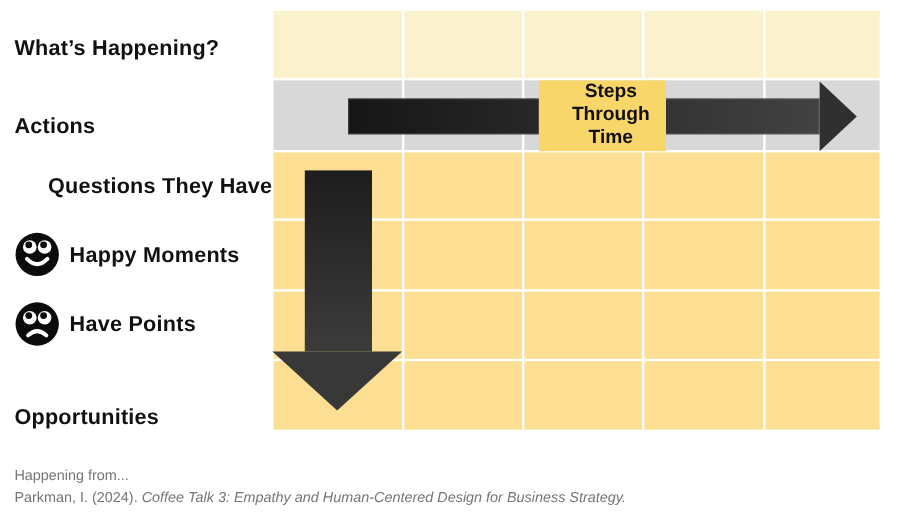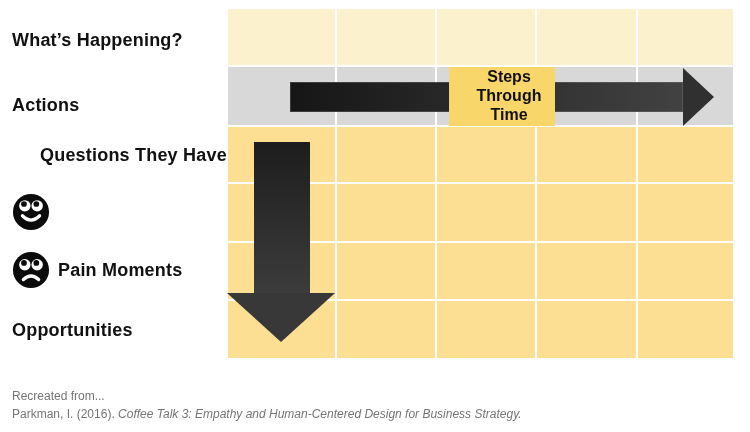--- a/index.html
+++ b/index.html
@@ -140,37 +140,38 @@
     <span class="face">
       <svg viewBox="0 0 40 40" width="38" height="38" aria-hidden="true">
         <circle cx="20" cy="20" r="19" fill="#0b0b0b"></circle>
         <circle cx="13.5" cy="13.5" r="6" fill="#ffffff"></circle>
         <circle cx="26.5" cy="13.5" r="6" fill="#ffffff"></circle>
         <circle cx="12.6" cy="11.6" r="3" fill="#0b0b0b"></circle>
         <circle cx="25.6" cy="11.6" r="3" fill="#0b0b0b"></circle>
         <path d="M11 24 Q20 33 29 24" stroke="#ffffff" stroke-width="3.5" fill="none" stroke-linecap="round"></path>
       </svg>
     </span>
+    <span>Happy Moments</span>
   </div>
 
   <div class="row-label" style="top: 250px;">
     <span class="face">
       <svg viewBox="0 0 40 40" width="38" height="38" aria-hidden="true">
         <circle cx="20" cy="20" r="19" fill="#0b0b0b"></circle>
         <circle cx="13.5" cy="14.5" r="6" fill="#ffffff"></circle>
         <circle cx="26.5" cy="14.5" r="6" fill="#ffffff"></circle>
         <circle cx="12.6" cy="12.6" r="3" fill="#0b0b0b"></circle>
         <circle cx="25.6" cy="12.6" r="3" fill="#0b0b0b"></circle>
         <path d="M12 30 Q20 22.5 28 30" stroke="#ffffff" stroke-width="3.5" fill="none" stroke-linecap="round"></path>
       </svg>
     </span>
-    <span>Pain Moments</span>
+    <span>Have Points</span>
   </div>
 
-  <div class="row-label" style="top: 310px;">
+  <div class="row-label" style="top: 327px;">
     <span>Opportunities</span>
   </div>
 
   <div class="grid">
     <div class="grid-row r-cream"></div>
     <div class="grid-row r-gray"></div>
     <div class="grid-row r-yellow r3"></div>
     <div class="grid-row r-yellow r4"></div>
     <div class="grid-row r-yellow r5"></div>
     <div class="grid-row r-yellow r6"></div>
@@ -182,17 +183,17 @@
 
   <div class="h-arrow-body"></div>
   <div class="h-arrow-head"></div>
 
   <div class="v-arrow-body"></div>
   <div class="v-arrow-head"></div>
 
   <div class="arrow-box steps-box">Steps Through Time</div>
 
   <div class="footer">
-    <div>Recreated from...</div>
-    <div><span>Parkman, I. (2016). </span><span class="italic">Coffee Talk 3: Empathy and Human-Centered Design for Business Strategy.</span></div>
+    <div>Happening from...</div>
+    <div><span>Parkman, I. (2024). </span><span class="italic">Coffee Talk 3: Empathy and Human-Centered Design for Business Strategy.</span></div>
   </div>
 
 </div>
 
 </body></html>

